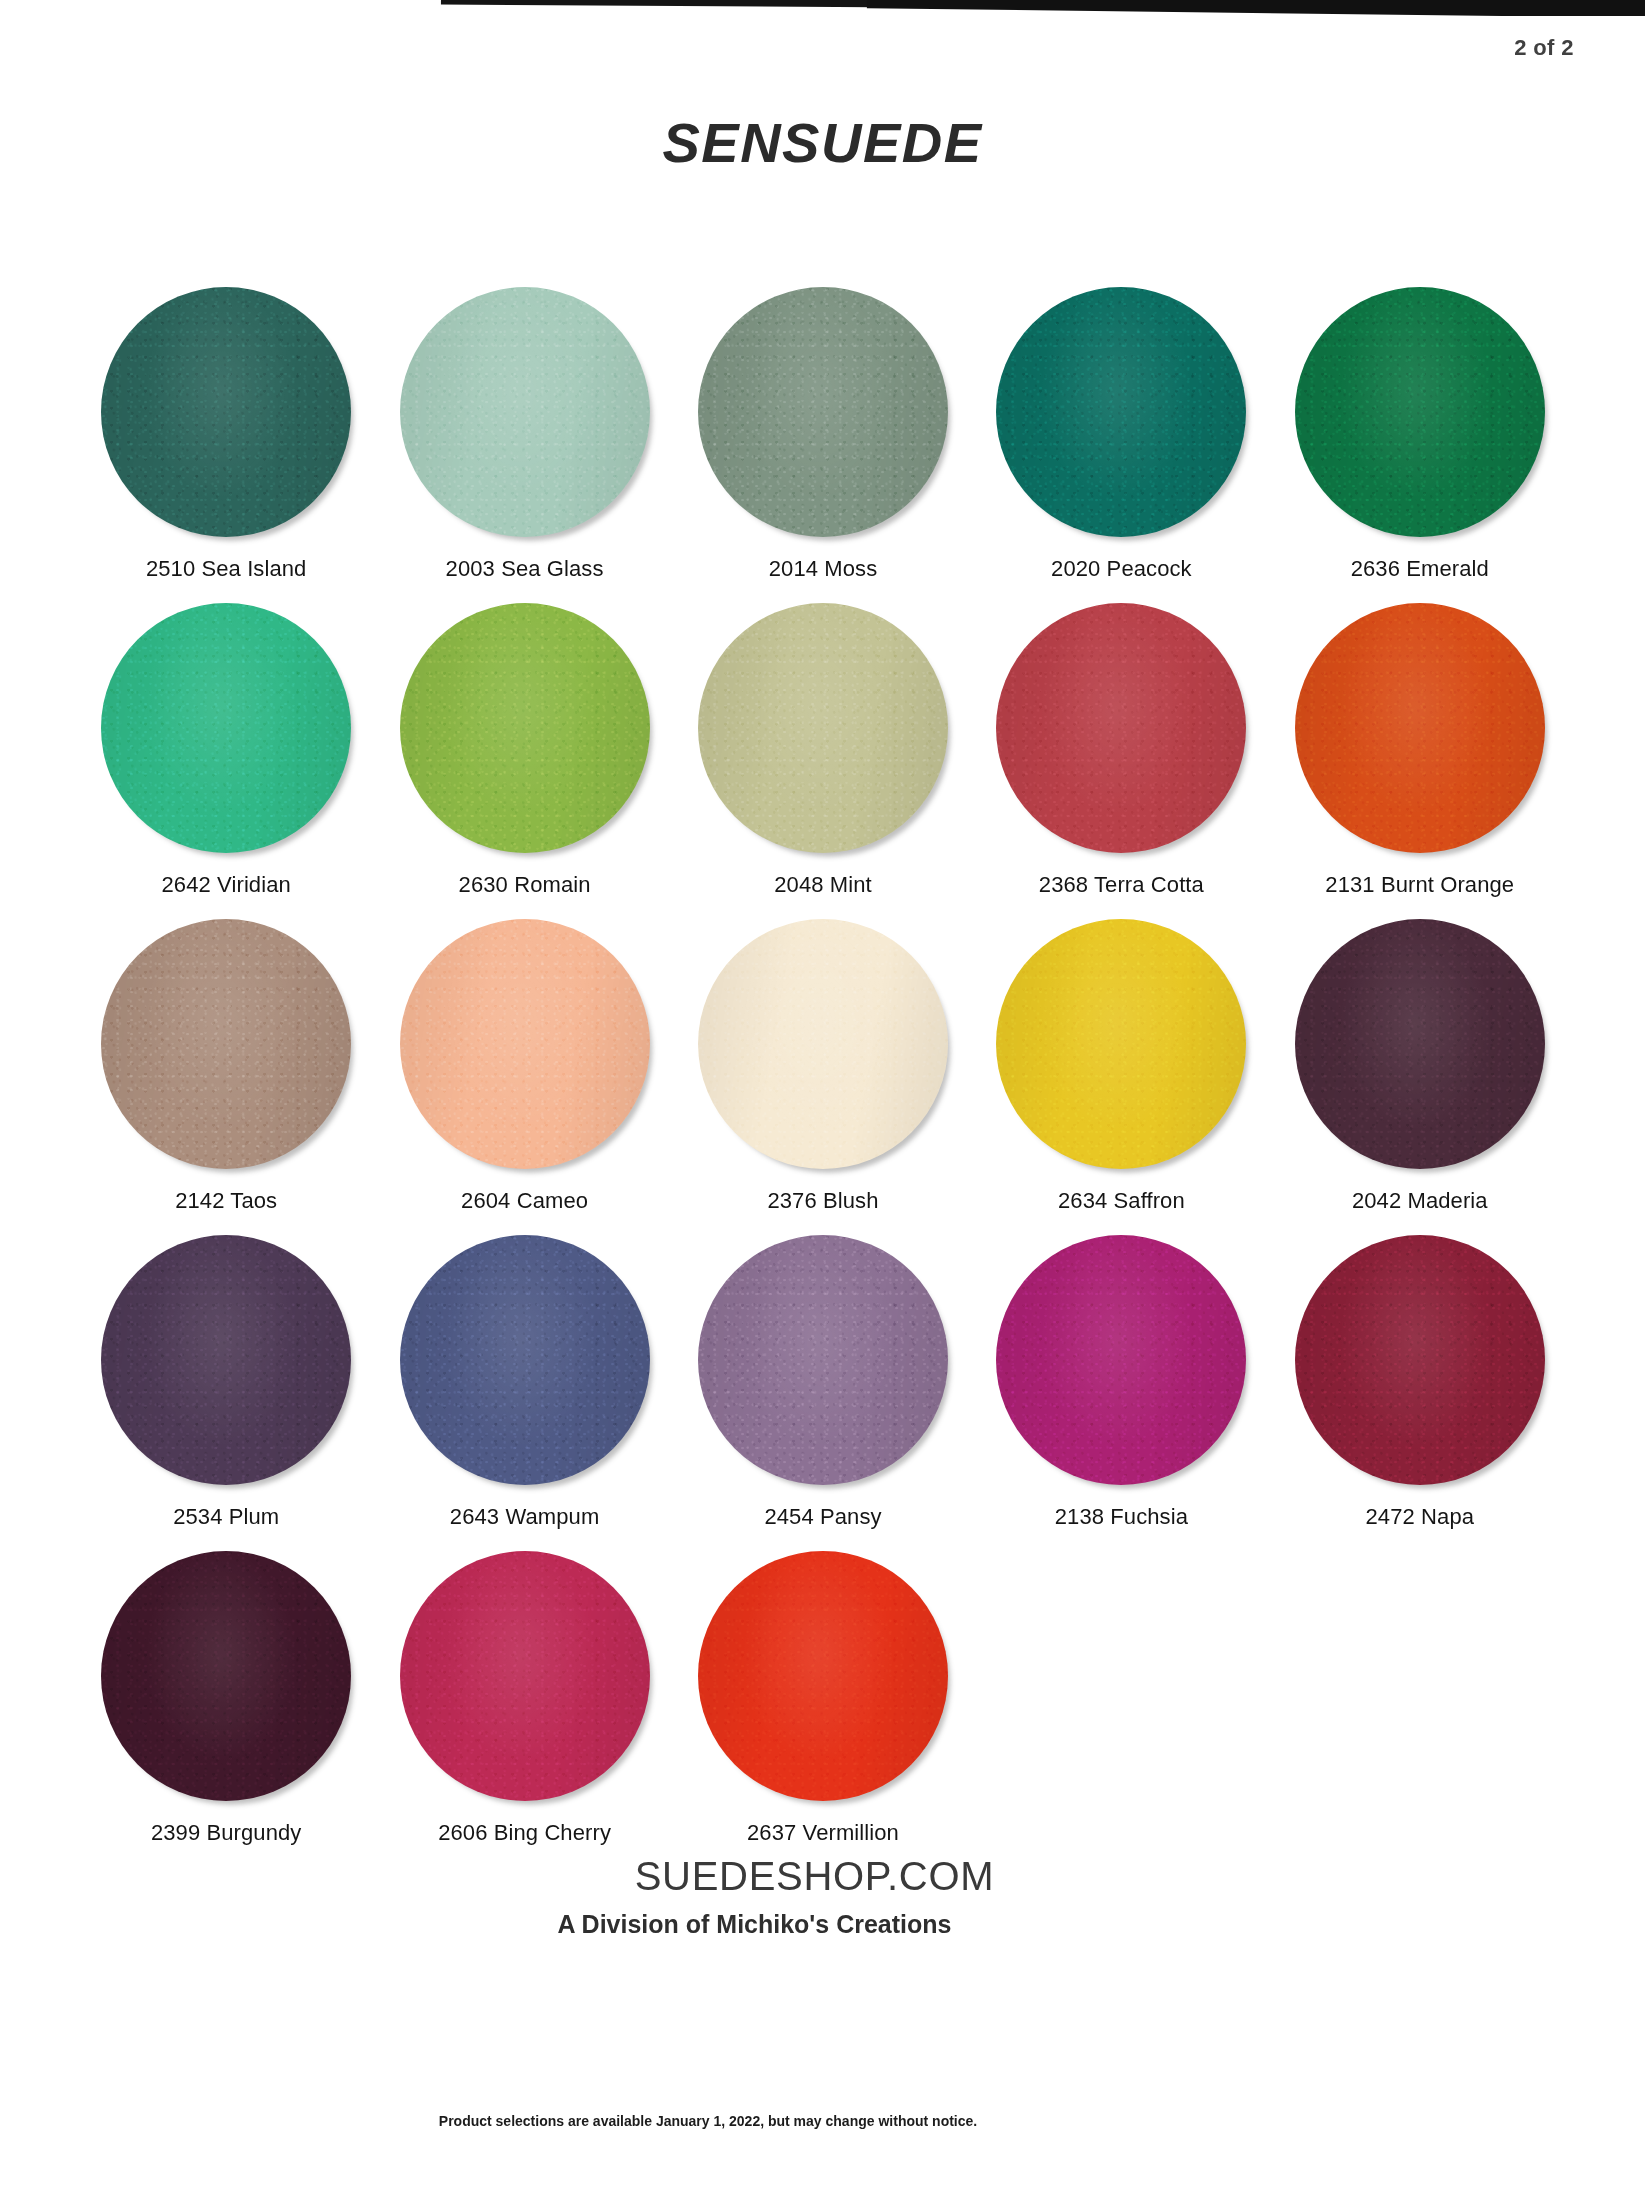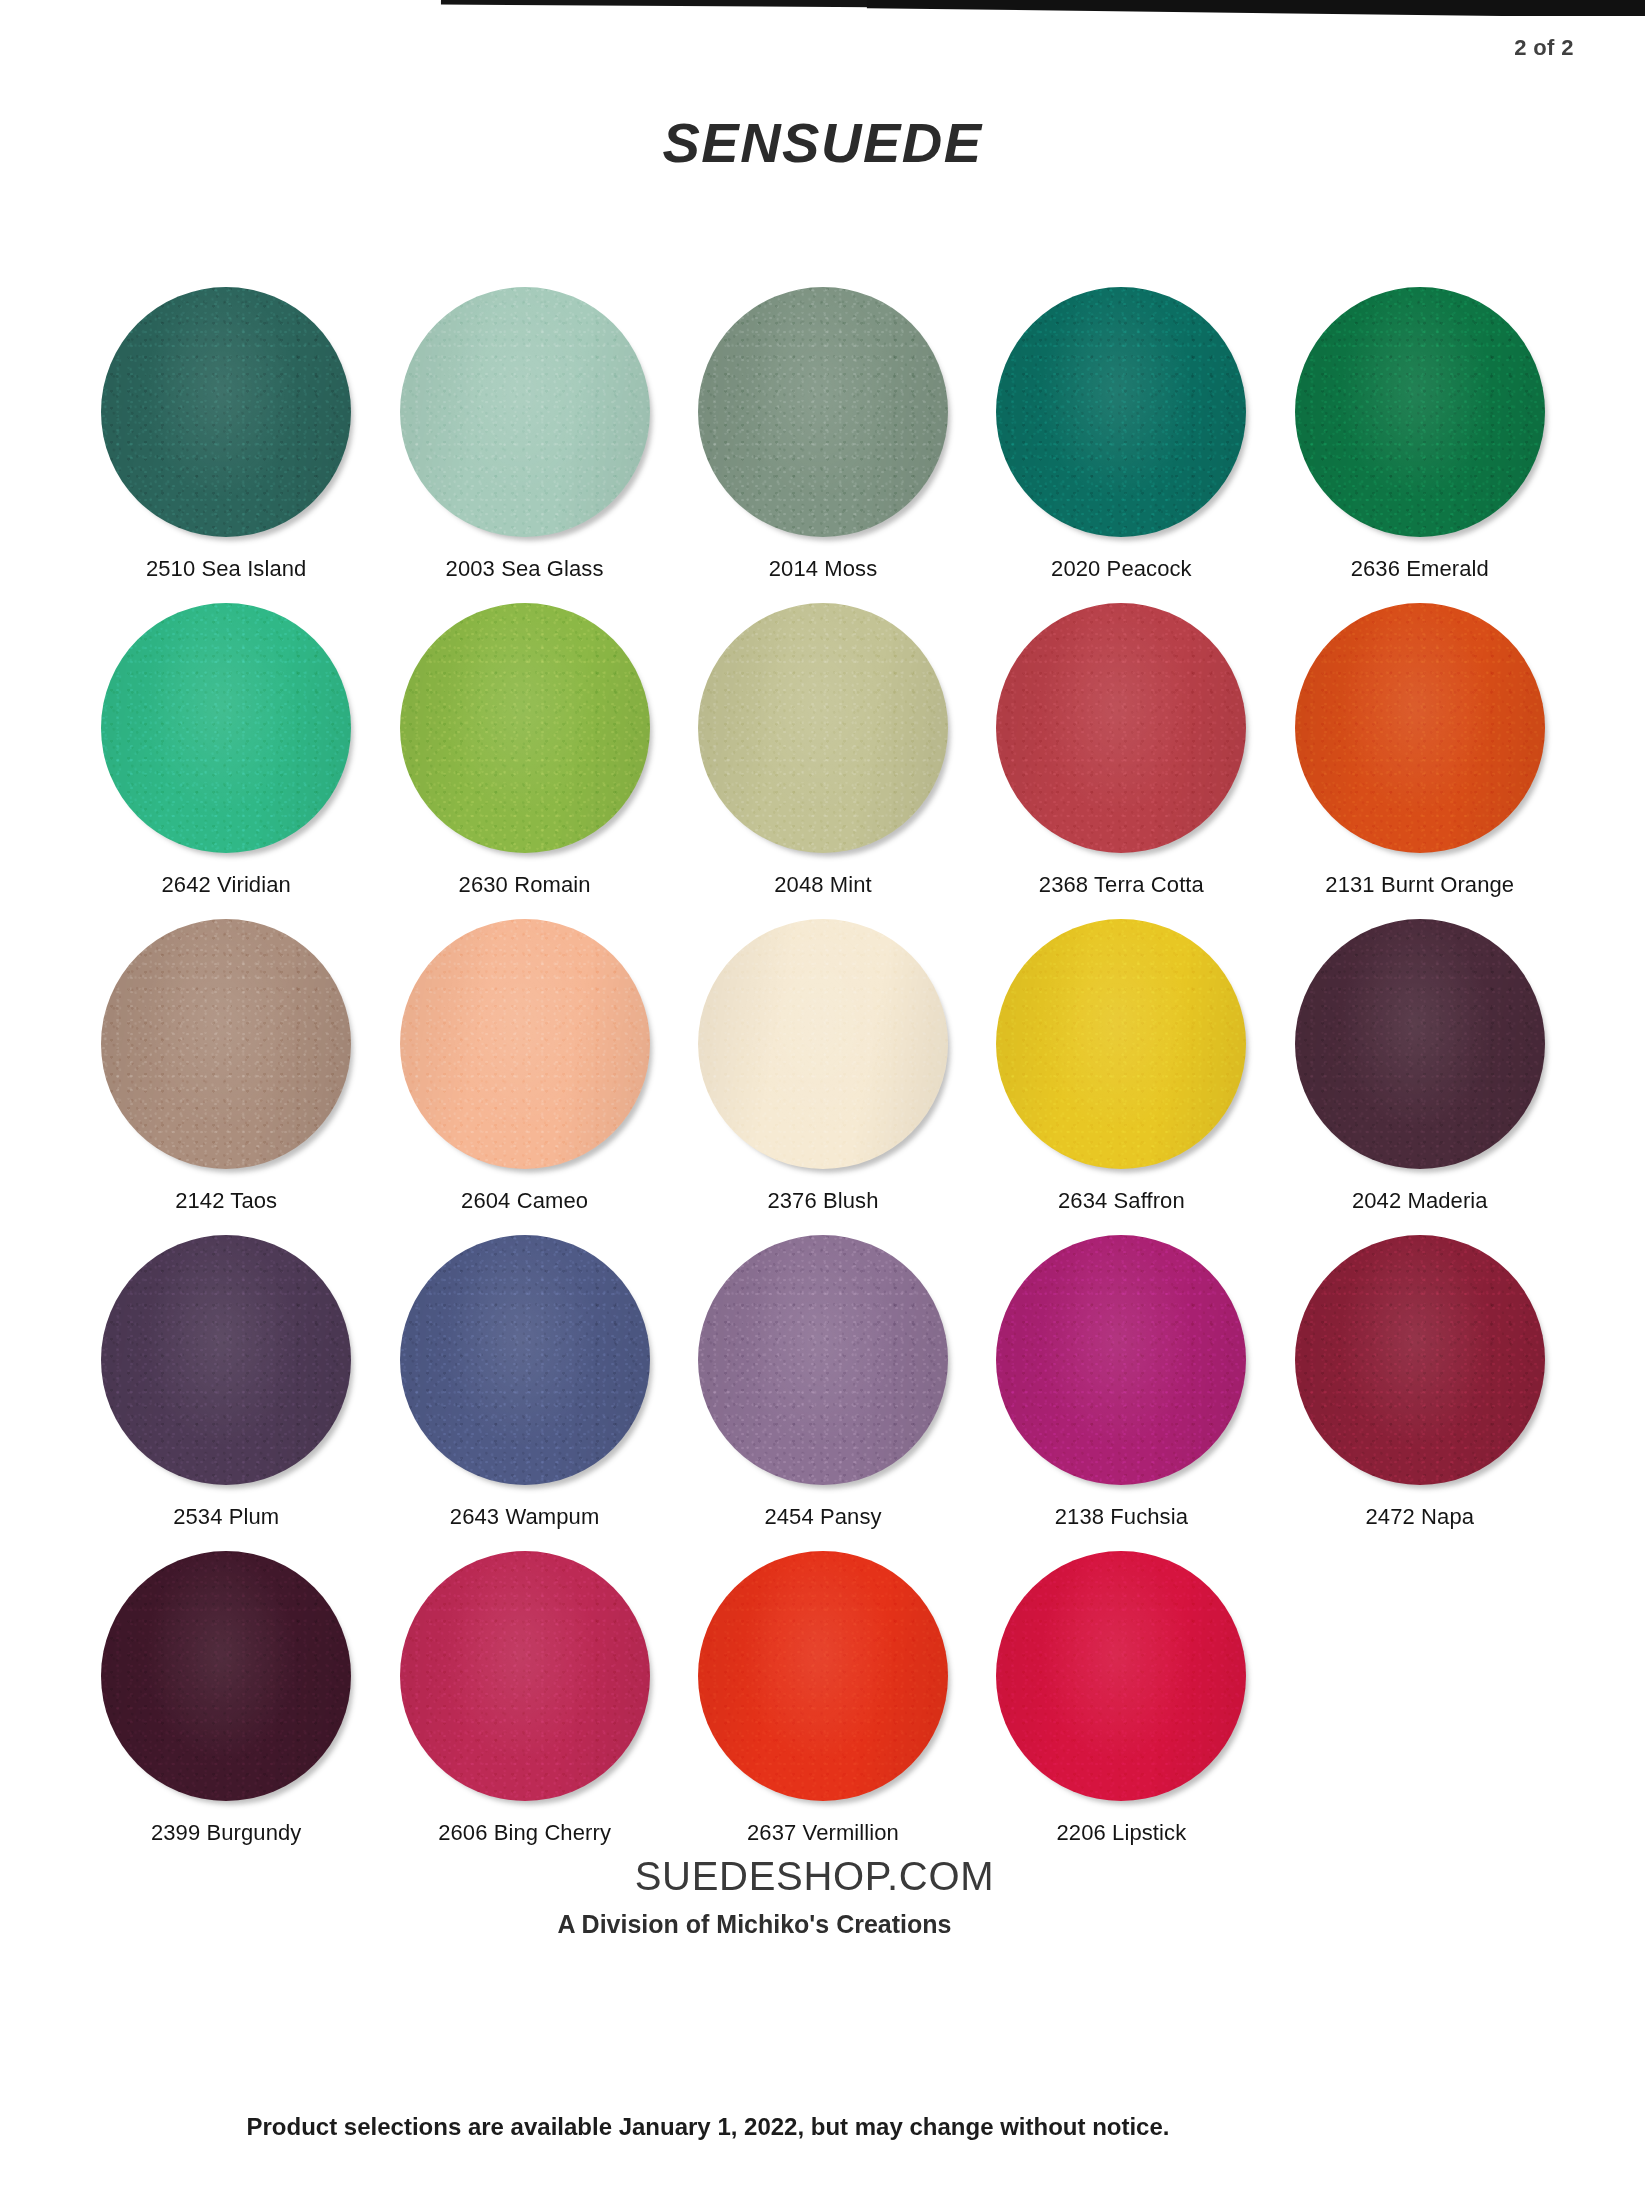--- a/index.html
+++ b/index.html
@@ -153,21 +153,21 @@
     font-size: 25px;
     color: #2e2e2e;
     font-weight: bold;
   }
   .footer-disclaimer {
     position: absolute;
     top: 2113px;
     left: 0;
     width: 1416px;
     text-align: center;
-    font-size: 24px;
+    font-size: 14px;
     font-weight: bold;
     color: #1c1c1c;
   }
 </style>
 </head>
 <body>
 
 <div class="scan-edge">
   <div class="bar2"></div>
   <div class="bar"></div>
@@ -263,24 +263,20 @@
       <div class="swatch-label">2399 Burgundy</div>
     </div>
     <div class="swatch-cell">
       <div class="swatch-disc" style="background: rgb(189, 42, 85);"></div>
       <div class="swatch-label">2606 Bing Cherry</div>
     </div>
     <div class="swatch-cell">
       <div class="swatch-disc" style="background: rgb(229, 50, 25);"></div>
       <div class="swatch-label">2637 Vermillion</div>
     </div>
-    <div class="swatch-cell">
-      <div class="swatch-disc" style="background: rgb(214, 20, 63);"></div>
-      <div class="swatch-label">2206 Lipstick</div>
-    </div>
   </div>
 
 <div class="footer-brand">SUEDESHOP.COM</div>
 
 <div class="footer-division">A Division of Michiko's Creations</div>
 
 <div class="footer-disclaimer">Product selections are available January 1, 2022, but may change without notice.</div>
 
 
 </body></html>

